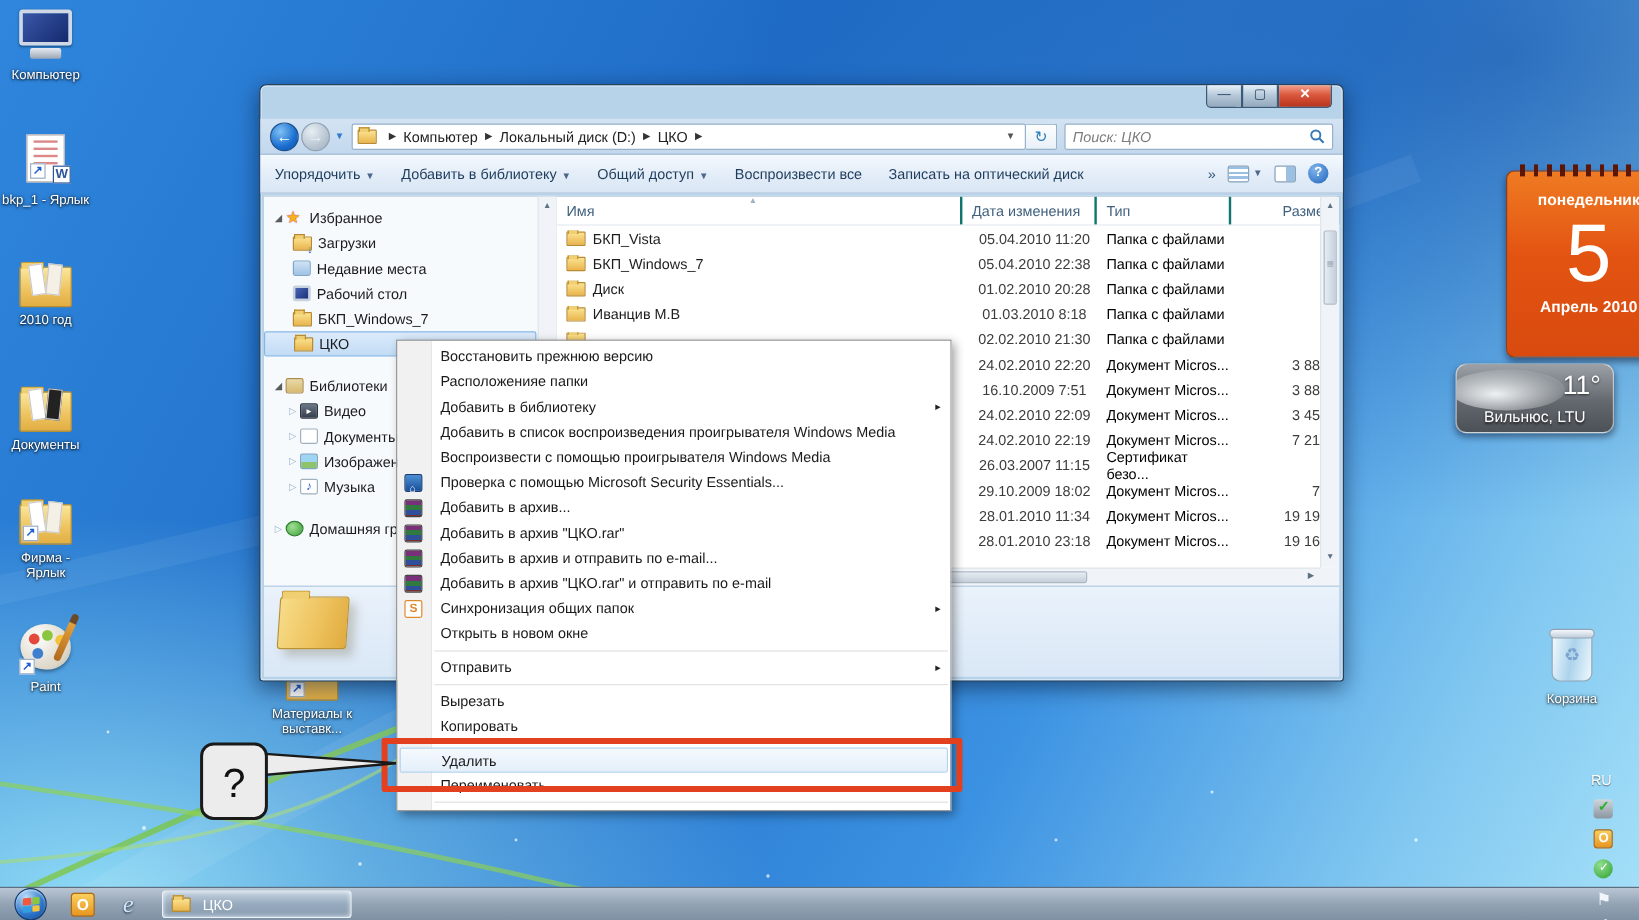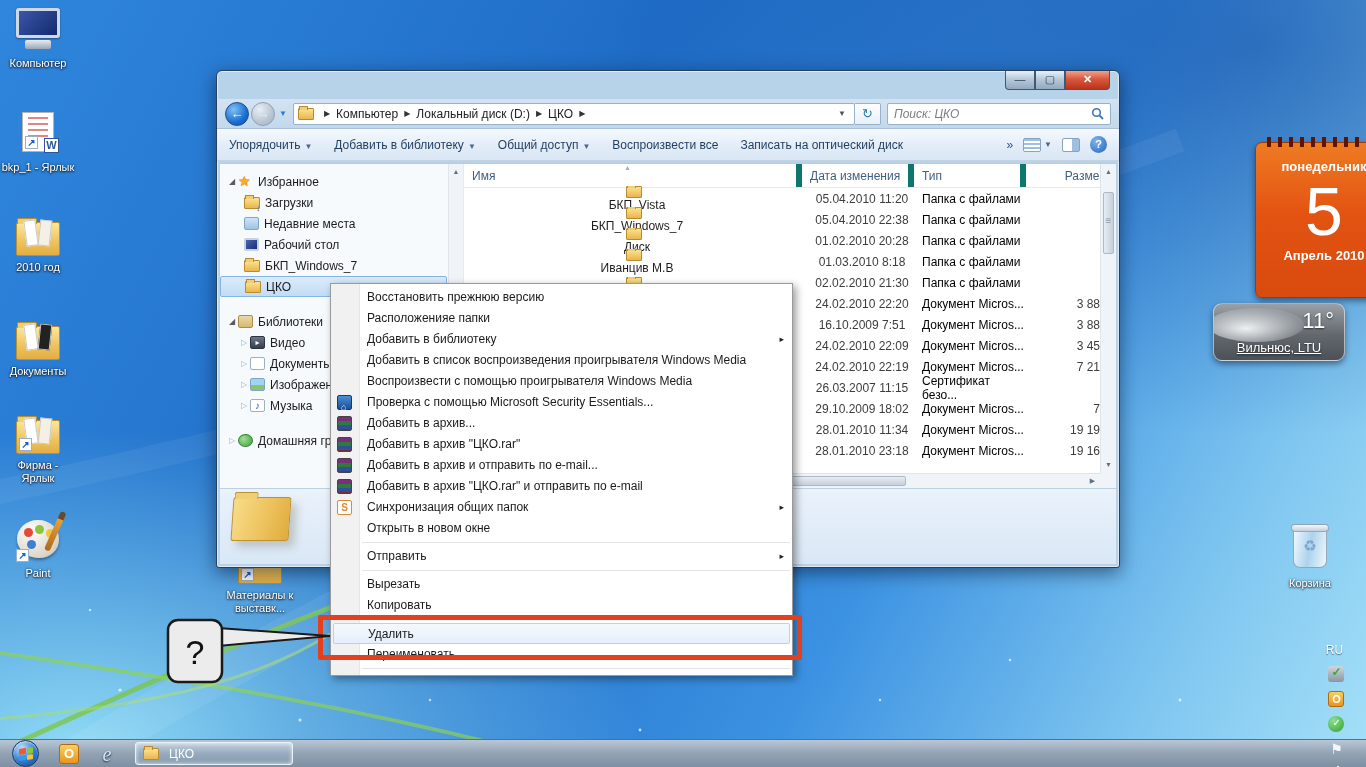--- a/index.html
+++ b/index.html
@@ -53,21 +53,21 @@
   .cal-spiral { position:absolute; top:-6px; left:8px; right:8px; height:10px;
     background:repeating-linear-gradient(90deg, transparent 0 3px, #5d1606 3px 7px, transparent 7px 11px); }
   .cal-weekday { margin-top:16px; font-weight:bold; font-size:13px; }
   .cal-day { font-size:68px; font-weight:300; line-height:74px; }
   .cal-month { font-weight:bold; font-size:13px; }
   .gadget-weather { position:absolute; left:1213px; top:303px; width:132px; height:58px; z-index:1;
     background:linear-gradient(180deg,#9aa0a6,#63686e 55%,#4c5157); border-radius:9px; border:1px solid rgba(255,255,255,.55);
     box-shadow:0 3px 6px rgba(0,0,20,.45); color:#fff; overflow:hidden; }
   .cloud { position:absolute; left:-6px; top:4px; width:96px; height:34px; background:radial-gradient(ellipse at 40% 60%, rgba(245,248,250,.95), rgba(200,205,210,.2) 70%); border-radius:50%; }
   .wt-temp { position:absolute; right:10px; top:4px; font-size:22px; text-shadow:0 1px 2px rgba(0,0,0,.6); }
-  .wt-loc { position:absolute; left:0; right:0; bottom:5px; text-align:center; font-size:13px; text-shadow:0 1px 2px rgba(0,0,0,.7);text-decoration:underline; }
+  .wt-loc { position:absolute; left:0; right:0; bottom:5px; text-align:center; font-size:13px; text-shadow:0 1px 2px rgba(0,0,0,.7); }
 
   
   .window { position:absolute; left:216px; top:70px; width:904px; height:498px; z-index:2;
     background:#b7d3ea; border:1px solid #26415e; border-radius:6px 6px 3px 3px;
     box-shadow:0 5px 18px rgba(0,10,30,.5), inset 0 0 0 1px rgba(255,255,255,.55); }
   .titlebar { height:28px; position:relative; }
   .capbtns { position:absolute; top:0; right:9px; display:flex; }
   .capbtn { width:30px; height:19px; border:1px solid #3c5a77; border-top:none; background:linear-gradient(180deg,#e8f1f8,#b7c9da 45%,#93a9bd);
     color:#27415c; text-align:center; line-height:17px; font-size:11px; }
   .capbtn.first { border-radius:0 0 0 4px; }
@@ -117,27 +117,27 @@
   .docs { background:#fff; border:1px solid #9fb0c0; }
   .pic { background:linear-gradient(180deg,#9fd4f2 55%, #8fc36a 55%); border:1px solid #7fa6c8; }
   .mus { background:#fff; border:1px solid #9fb0c0; color:#2a5fd0; font-size:10px; text-align:center; line-height:12px; }
   .hg { background:radial-gradient(circle at 35% 35%, #9fe08f, #3f9f3f); border-radius:50%; border:1px solid #2f7f2f; }
   .sb-scroll { position:absolute; right:0; top:0; bottom:0; width:15px; background:#f0f3f7; border-left:1px solid #dfe5ec; }
   .sb-scroll .arr { height:15px; text-align:center; font-size:7px; color:#5e717f; line-height:15px; }
   .sb-thumb { position:absolute; left:2px; right:2px; background:linear-gradient(90deg,#dfe6ee,#c2ccd8); border:1px solid #aeb9c6; border-radius:2px; }
 
   .filearea { flex:1; position:relative; }
   .cols { display:flex; height:24px; border-bottom:1px solid #e4e9f0; color:#40617e; position:relative; }
-  .col { padding:5px 0 0 8px; border-right:6px solid #0f766e; height:100%; }
+  .col { padding:5px 0 0 8px; border-right:2px solid #0f766e; height:100%; }
   .c-name { width:338px; position:relative; }
   .sortglyph { position:absolute; top:0; left:160px; font-size:7px; color:#9fb2c4; }
   .c-date { width:112px; } .c-type { width:112px; } .c-size { flex:1; text-align:right; padding-right:4px; }
   .rows { position:absolute; top:24px; left:0; right:16px; }
   .frow { height:21px; display:flex; align-items:center; color:#1d1d1d; }
-  .f-name { width:338px; display:flex; align-items:center; padding-left:8px; overflow:hidden;flex-direction:column; }
+  .f-name { width:338px; display:flex; align-items:center; padding-left:8px; overflow:hidden; }
   .f-name .mini-fld { margin-right:6px; }
   .f-date { width:112px; color:#3c3c3c; padding-left:8px;text-align:center; }
   .f-type { width:112px; color:#000000; padding-left:8px; }
   .f-size { flex:1; text-align:right; color:#3c3c3c; overflow:hidden; white-space:nowrap; }
   .v-scroll { position:absolute; top:0; right:0; bottom:15px; width:16px; background:#f0f3f7; border-left:1px solid #dfe5ec; }
   .v-scroll .arr { height:16px; text-align:center; font-size:7px; color:#5e717f; line-height:16px; }
   .v-thumb { position:absolute; left:2px; right:2px; top:28px; height:62px; background:linear-gradient(90deg,#e6ecf3,#c6d0db); border:1px solid #aeb9c6; border-radius:2px; }
   .v-thumb:after { content:"≡"; position:absolute; left:0; right:0; top:50%; margin-top:-8px; text-align:center; color:#8c99a8; font-size:10px; }
   .h-scroll { position:absolute; left:0; right:16px; bottom:0; height:15px; background:#f0f3f7; border-top:1px solid #dfe5ec; }
   .h-thumb { position:absolute; left:2px; top:2px; width:440px; height:10px; background:linear-gradient(#e6ecf3,#c6d0db); border:1px solid #aeb9c6; border-radius:2px; }

